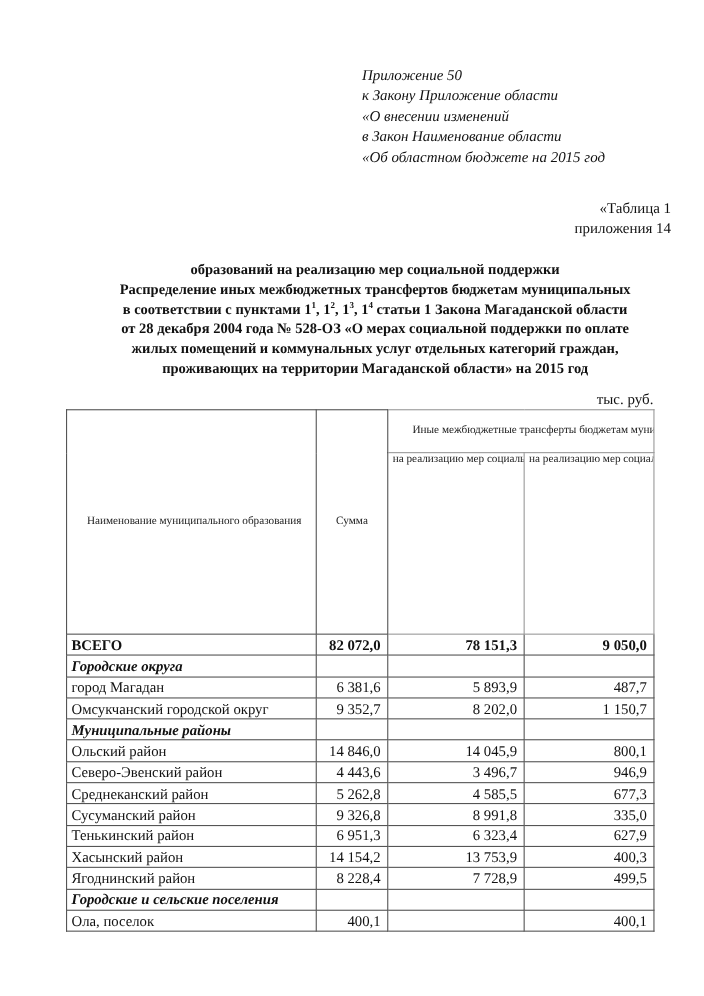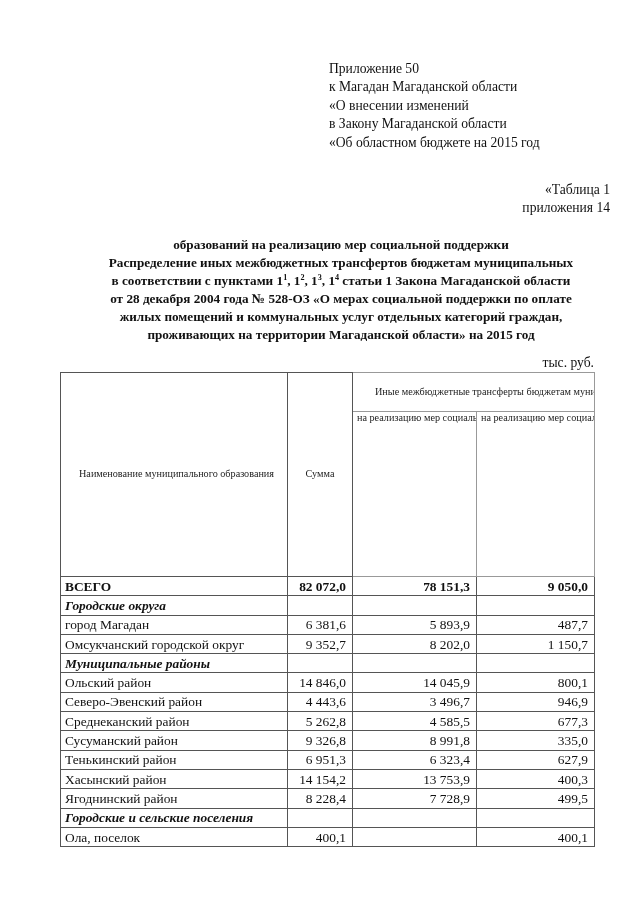--- a/index.html
+++ b/index.html
@@ -2,21 +2,21 @@
 <html><head>
 <meta charset="utf-8">
 <style>
   html, body { margin: 0; padding: 0; background: #ffffff; }
   body {
     width: 640px; height: 905px; position: relative; overflow: hidden;
     font-family: "Liberation Serif", "DejaVu Serif", serif; color: #111;
   }
   .appendix {
     position: absolute; left: 329px; top: 60px;
-    font-size: 13.6px; line-height: 18.4px;
+    font-size: 13.6px; line-height: 18.4px; font-style: italic;
   }
   .appendix div { white-space: nowrap; }
   .table-ref {
     position: absolute; right: 30px; top: 181px; text-align: right;
     font-size: 13.6px; line-height: 18.4px;
   }
   .title {
     position: absolute; left: 58px; width: 566px; top: 236px;
     text-align: center; font-weight: bold; font-size: 13.2px; line-height: 17.9px;
   }
@@ -36,23 +36,23 @@
   tr.row td { height: 18.3px; font-size: 13.4px; line-height: 17px; margin-left: 44px; }
   tr.row td.num { text-align: right; padding-right: 6px; }
   tr.total td { font-weight: bold; }
   tr.section td.name { font-weight: bold; font-style: italic; }
 </style>
 </head>
 <body>
 
 <div class="appendix">
   <div>Приложение 50</div>
-  <div>к Магадан Магаданской области</div>
+  <div>к Закону Приложение области</div>
   <div>«О внесении изменений</div>
-  <div>в Закону Магаданской области</div>
+  <div>в Закон Наименование области</div>
   <div>«Об областном бюджете на 2015 год</div>
 </div>
 
 <div class="table-ref">
   <div>«Таблица 1</div>
   <div>приложения 14</div>
 </div>
 
 <div class="title">
   <div>образований на реализацию мер социальной поддержки</div>

